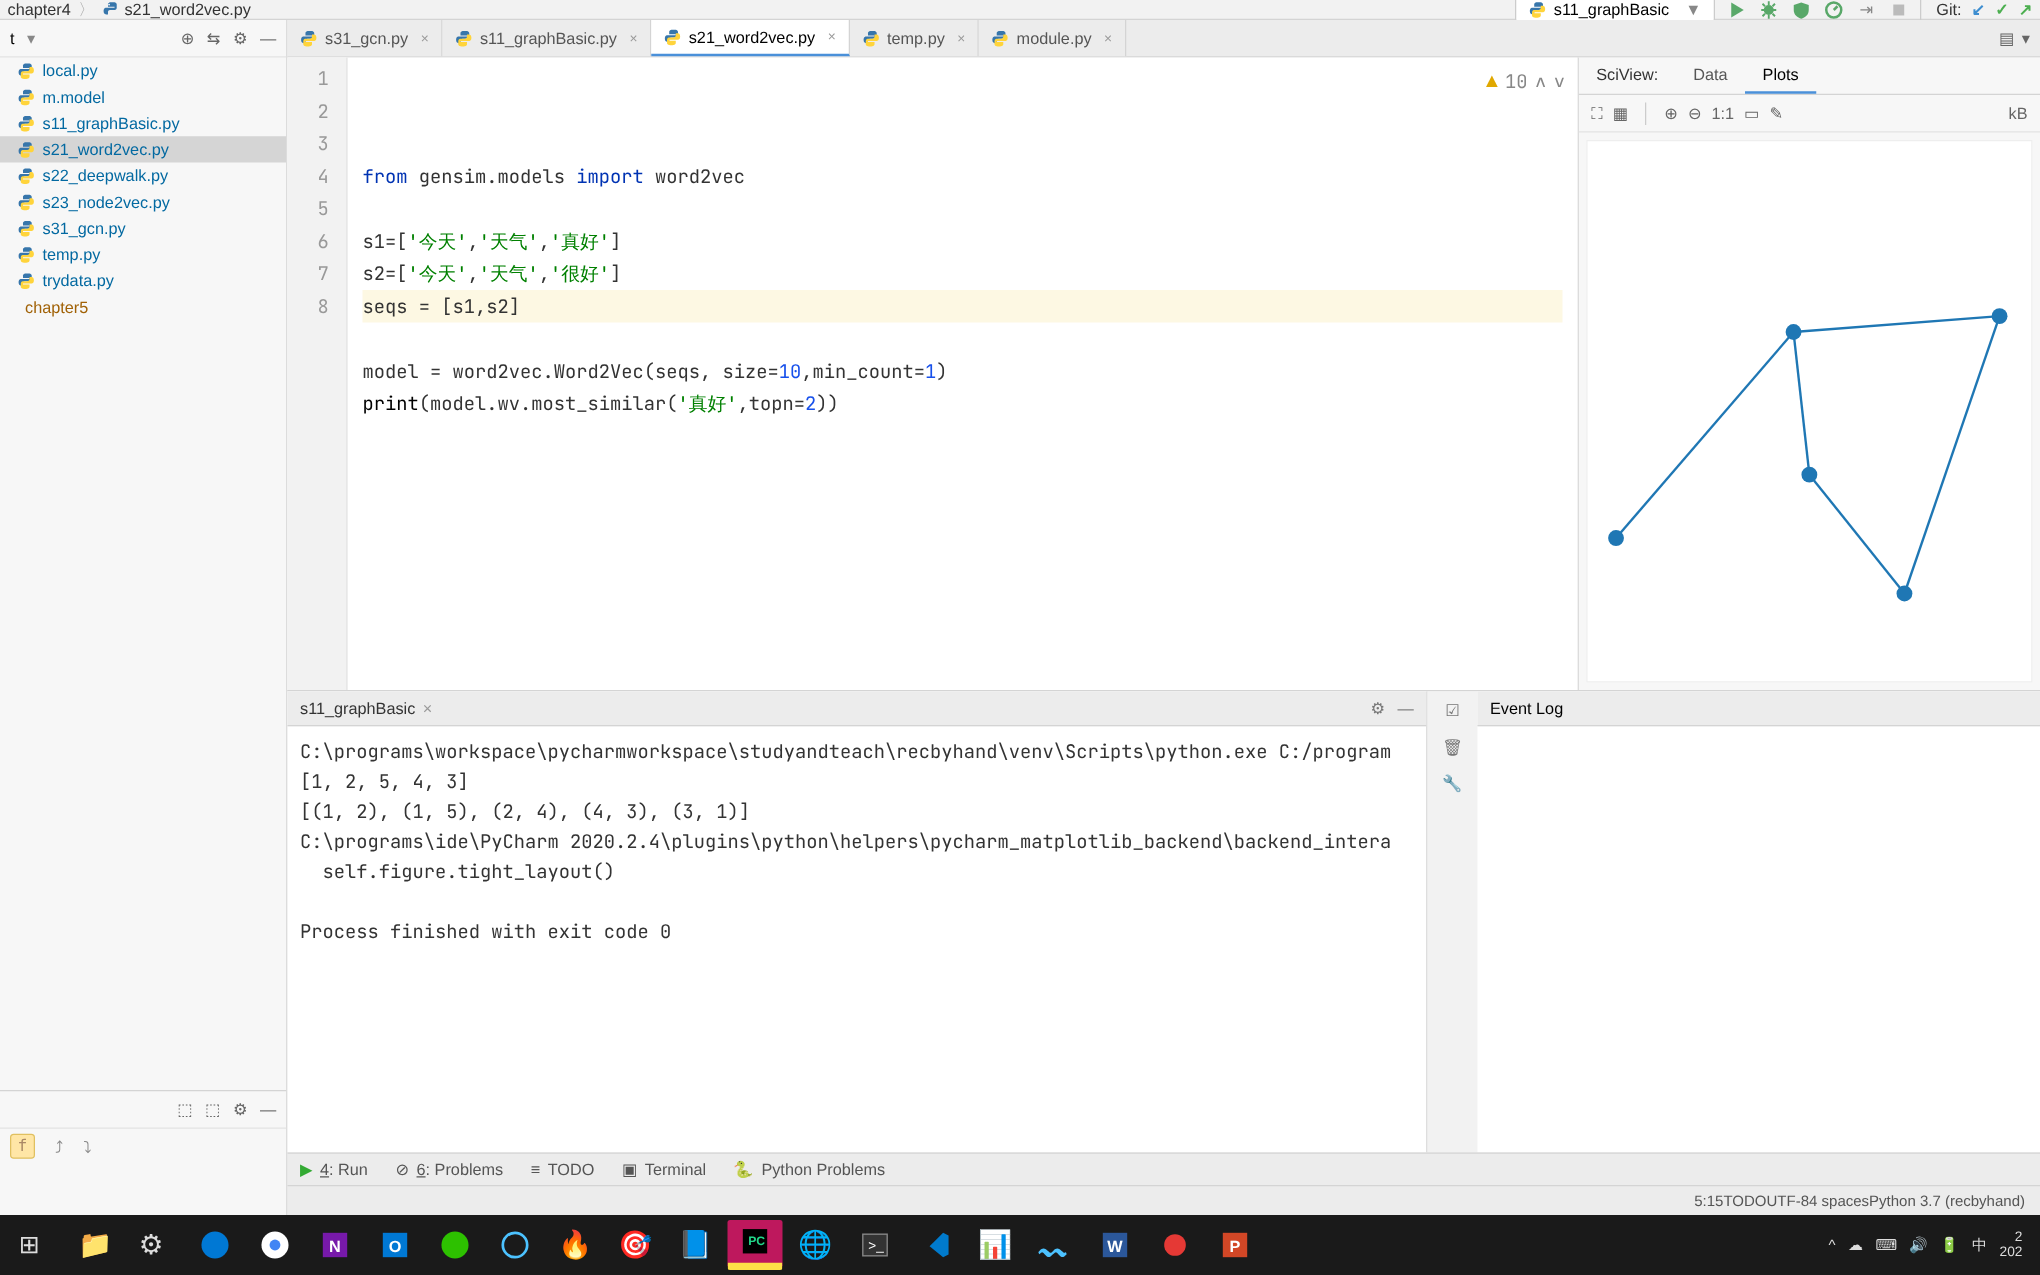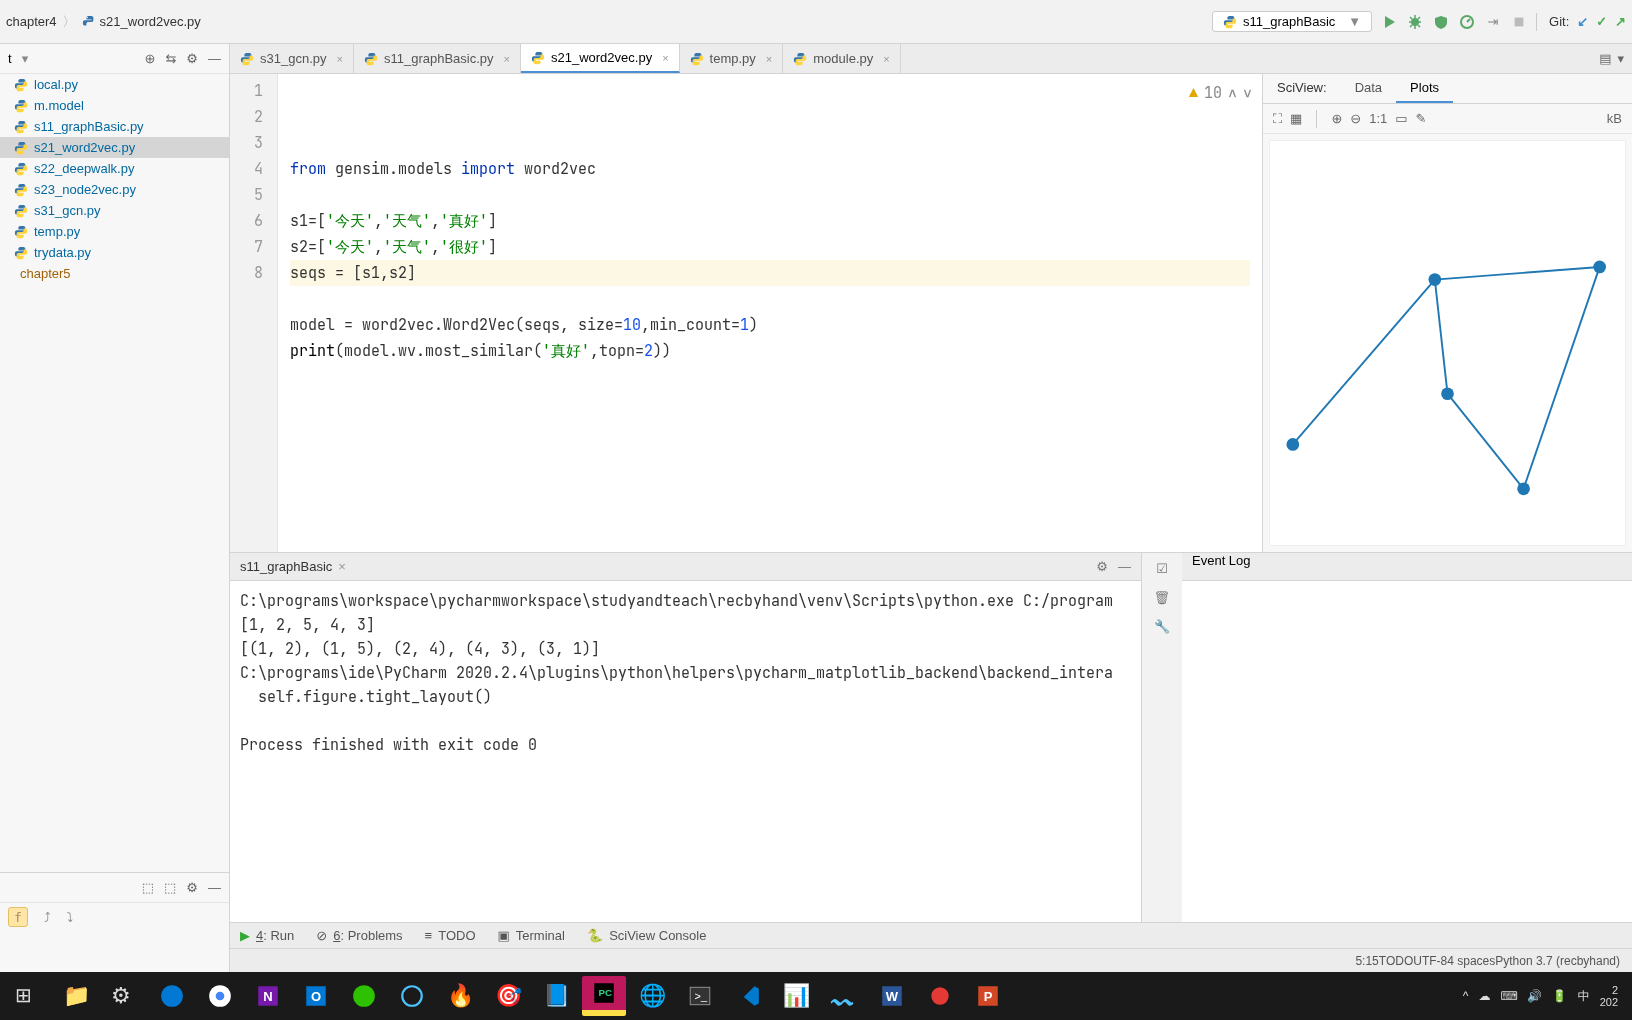--- a/index.html
+++ b/index.html
@@ -9,21 +9,21 @@
   background: #f2f2f2;
   width: 1632px;
   height: 1020px;
   overflow: hidden;
   display: flex;
   flex-direction: column;
 }
 
 
 .topbar {
-  height: 44px;
+  height: 16px;
   background: #f2f2f2;
   border-bottom: 1px solid #d4d4d4;
   display: flex;
   align-items: center;
   padding: 0 6px;
 }
 .breadcrumb { display: flex; align-items: center; gap: 4px; color: #333; }
 .breadcrumb .sep { color: #aaa; margin: 0 2px; }
 .topbar-right { margin-left: auto; display: flex; align-items: center; gap: 8px; }
 .run-config {
@@ -115,21 +115,21 @@
 .run-hdr .title { color: #333; }
 .run-hdr .close { color: #999; margin-left: 6px; }
 .run-hdr .right { margin-left: auto; display: flex; gap: 10px; color: #777; }
 .console {
   flex: 1; padding: 8px 10px; font-family: "JetBrains Mono", Consolas, monospace;
   font-size: 15px; line-height: 24px; white-space: pre-wrap; color: #333; overflow: auto;
 }
 .run-side { width: 40px; background: #f2f2f2; display: flex; flex-direction: column; align-items: center; padding-top: 8px; gap: 14px; color: #777; }
 
 .event-panel { width: 450px; background: #fff; display: flex; flex-direction: column; }
-.event-hdr { height: 28px; background: #ececec; padding: 0 10px; display: flex; align-items: flex-start; border-bottom: 1px solid #d4d4d4; }
+.event-hdr { height: 28px; background: #ececec; padding: 0 10px; display: flex; align-items: center; border-bottom: 1px solid #d4d4d4; }
 
 
 .btm-tools { height: 26px; background: #ececec; border-top: 1px solid #d4d4d4; display: flex; align-items: center; gap: 22px; padding: 0 10px; }
 .btm-tool { display: flex; align-items: center; gap: 6px; color: #555; cursor: pointer; }
 .btm-tool .u { text-decoration: underline; }
 .btm-tool .grn { color: #3a3; }
 
 
 .status-bar { height: 24px; background: #ececec; border-top: 1px solid #d4d4d4; display: flex; align-items: center; justify-content: flex-end; padding: 0 12px; color: #555; font-size: 12px; }
 
@@ -450,21 +450,21 @@
       <div class="btm-tool">
         <span>≡</span>
         <span>TODO</span>
       </div>
       <div class="btm-tool">
         <span>▣</span>
         <span>Terminal</span>
       </div>
       <div class="btm-tool">
         <span>🐍</span>
-        <span>SciView Console</span>
+        <span>Python Problems</span>
       </div>
     </div>
 
     <div class="status-bar">
       <span>5:15</span>
       <span>TODO</span>
       <span>UTF-8</span>
       <span>4 spaces</span>
       <span>Python 3.7 (recbyhand)</span>
     </div>

